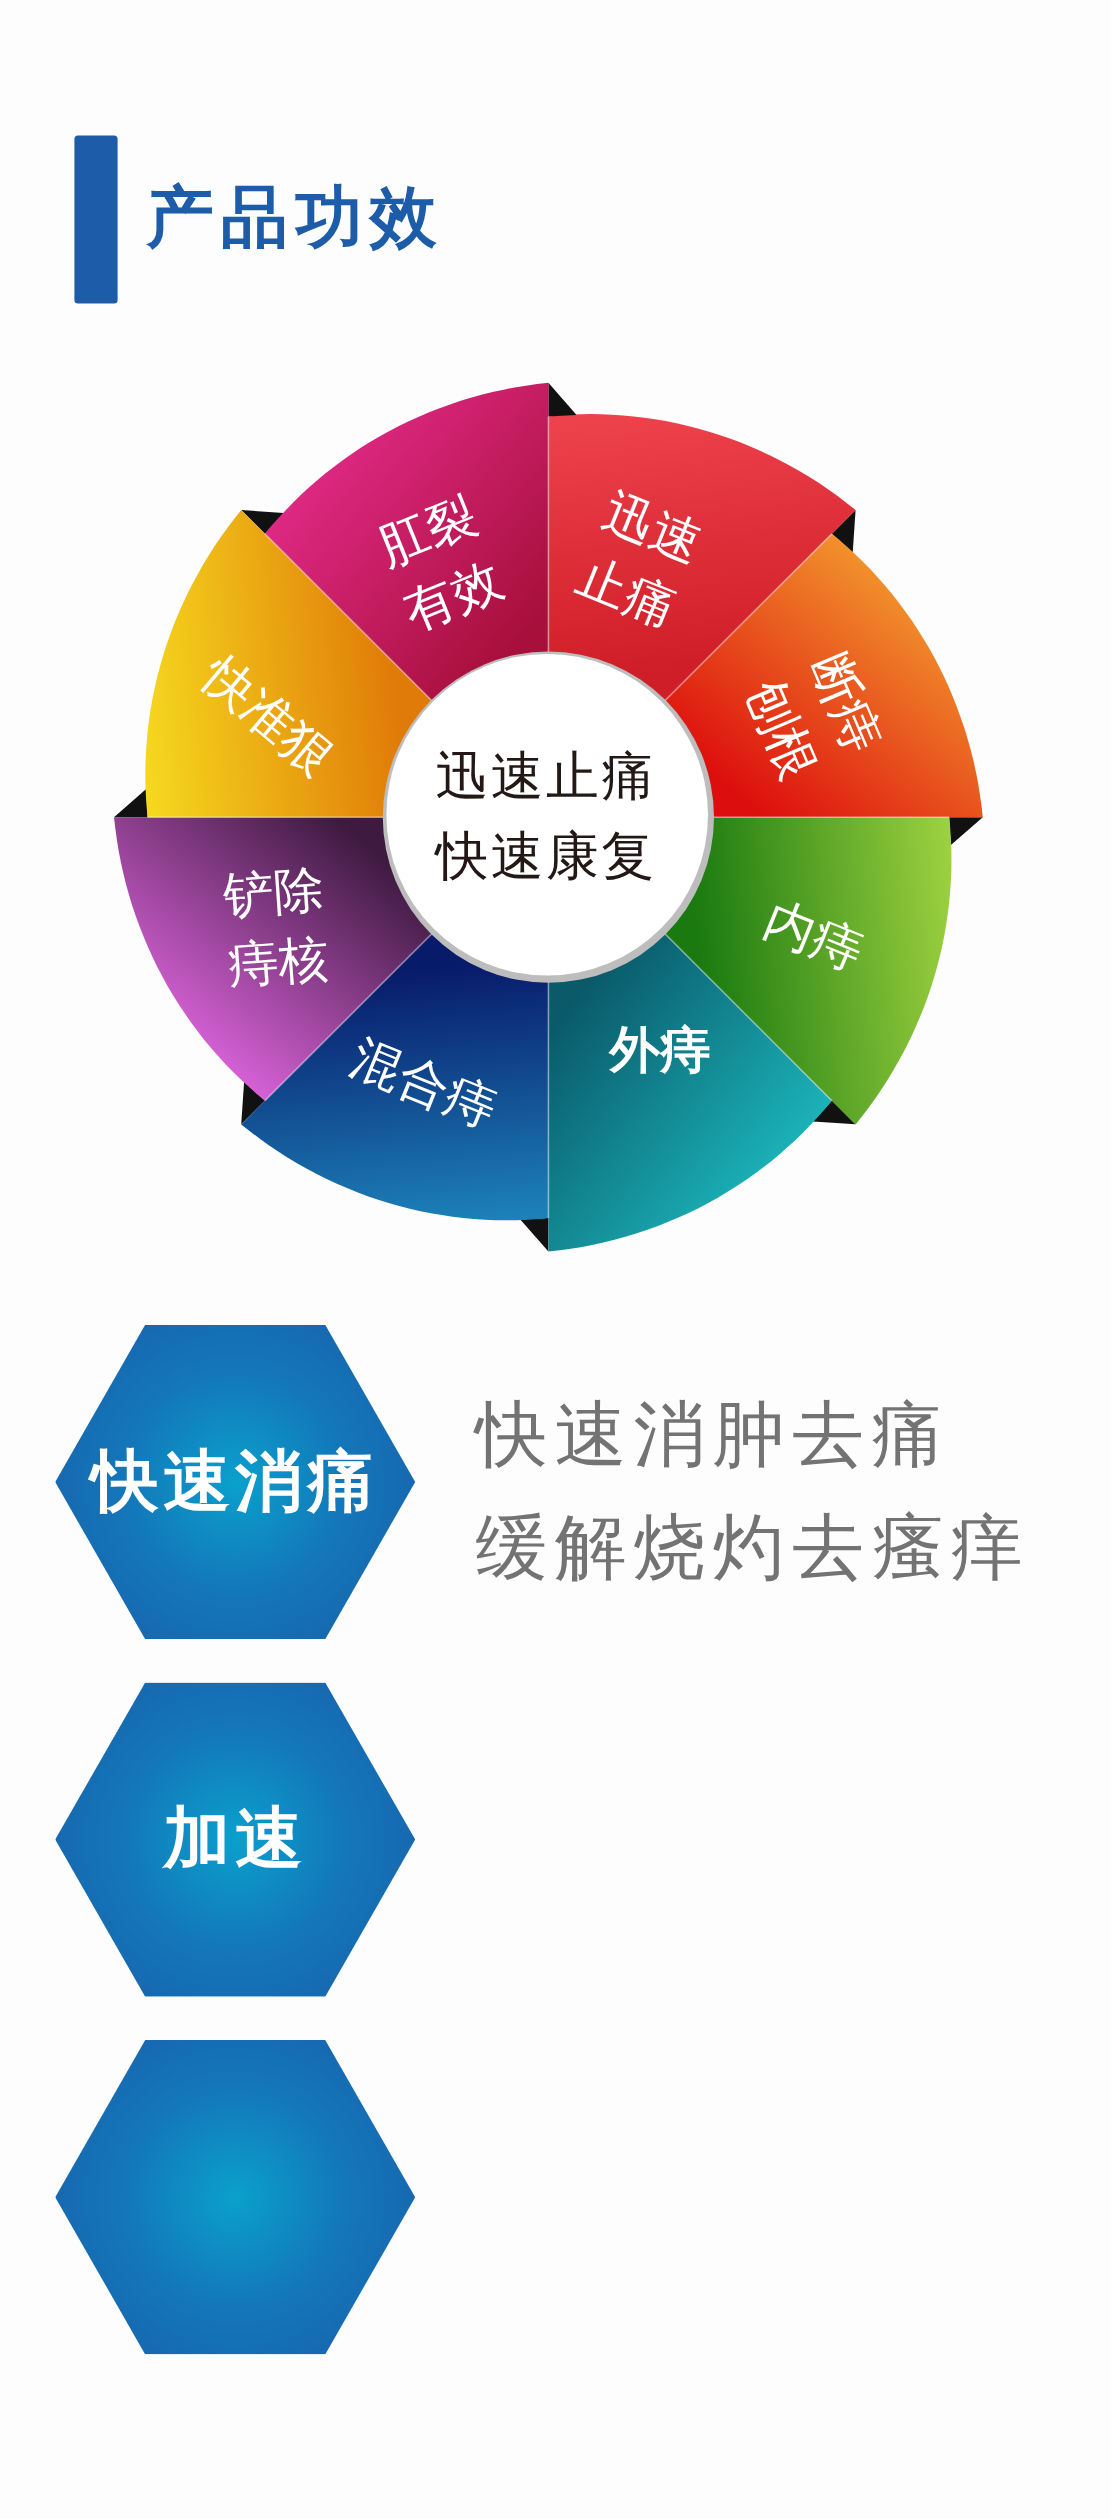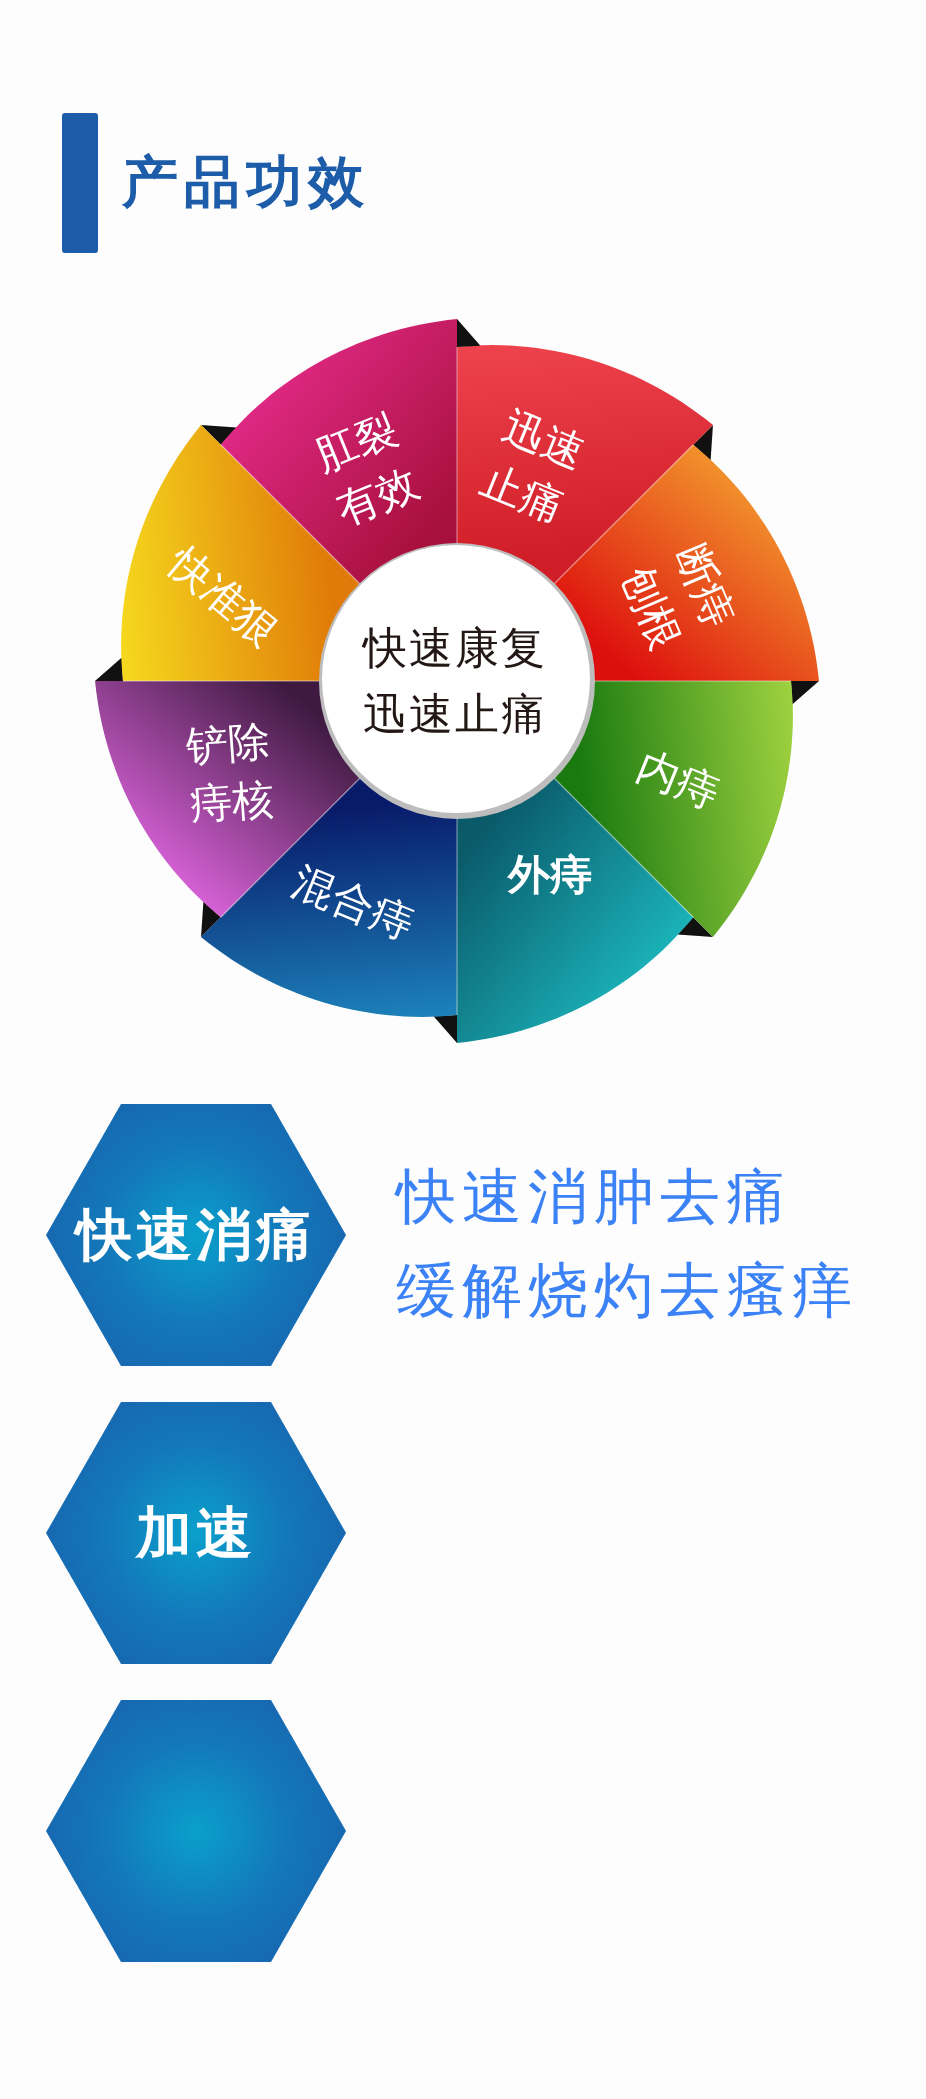--- a/index.html
+++ b/index.html
@@ -31,21 +31,21 @@
     clip-path: polygon(25% 0, 75% 0, 100% 50%, 75% 100%, 25% 100%, 0 50%);
     background: radial-gradient(circle at 50% 50%, #0aa0cc 0%, #1378ba 45%, #1a5ca8 100%);
   }
   .hex-text {
     position: absolute; left: 46px; top: 0; width: 300px; height: 262px;
     display: flex; flex-direction: row; justify-content: center; align-items: center;
     color: #fff; font-weight: bold; font-size: 56px; line-height: 94px; letter-spacing: 4px;
   }
   .desc {
     position: absolute; left: 396px; top: 45px; font-size: 60px; line-height: 94px;
-    color: #3b82f6; letter-spacing: 6px; white-space: nowrap;
+    color: #737373; letter-spacing: 6px; white-space: nowrap;
   }
 </style>
 </head>
 <body>
 
 <div class="title-bar"></div>
 <div class="title">产品功效</div>
 
 <div class="wheel">
   <svg id="wheel-svg" width="926" height="1100" viewBox="0 0 926 1100">
@@ -134,22 +134,22 @@
   </div>
   <div class="seg-label" style="left:143px; top:568px; width:160px; transform:rotate(40deg);">
     <div>快准狠</div>
   </div>
   <div class="seg-label" style="left:307px; top:412px; width:120px; transform:rotate(-22deg);">
     <div>肛裂</div>
     <div>有效</div>
   </div>
 
   <div class="center-text">
+    <div>迅速止痛</div>
     <div>快速康复</div>
-    <div>迅速止痛</div>
   </div>
 </div>
 
 <div class="benefit" style="top:1104px;">
   <div class="hex"></div>
   <div class="hex-text">
     <div>快速</div>
     <div>消痛</div>
   </div>
   <div class="desc">

